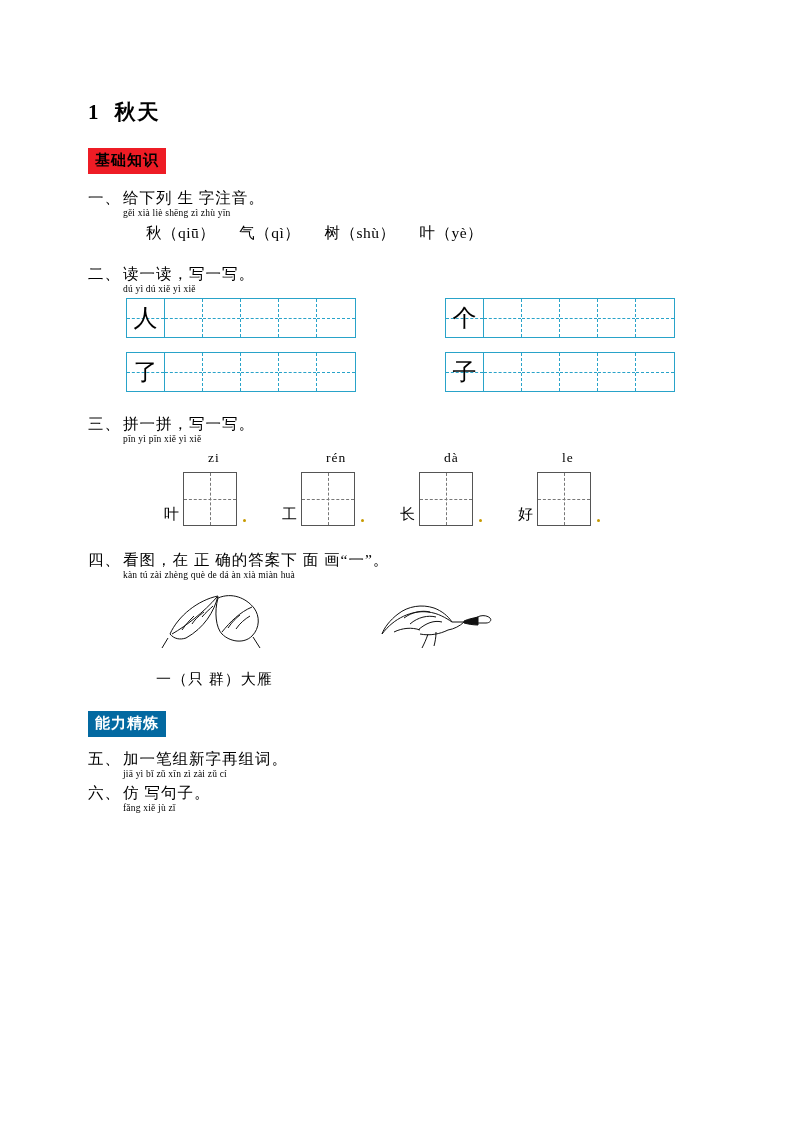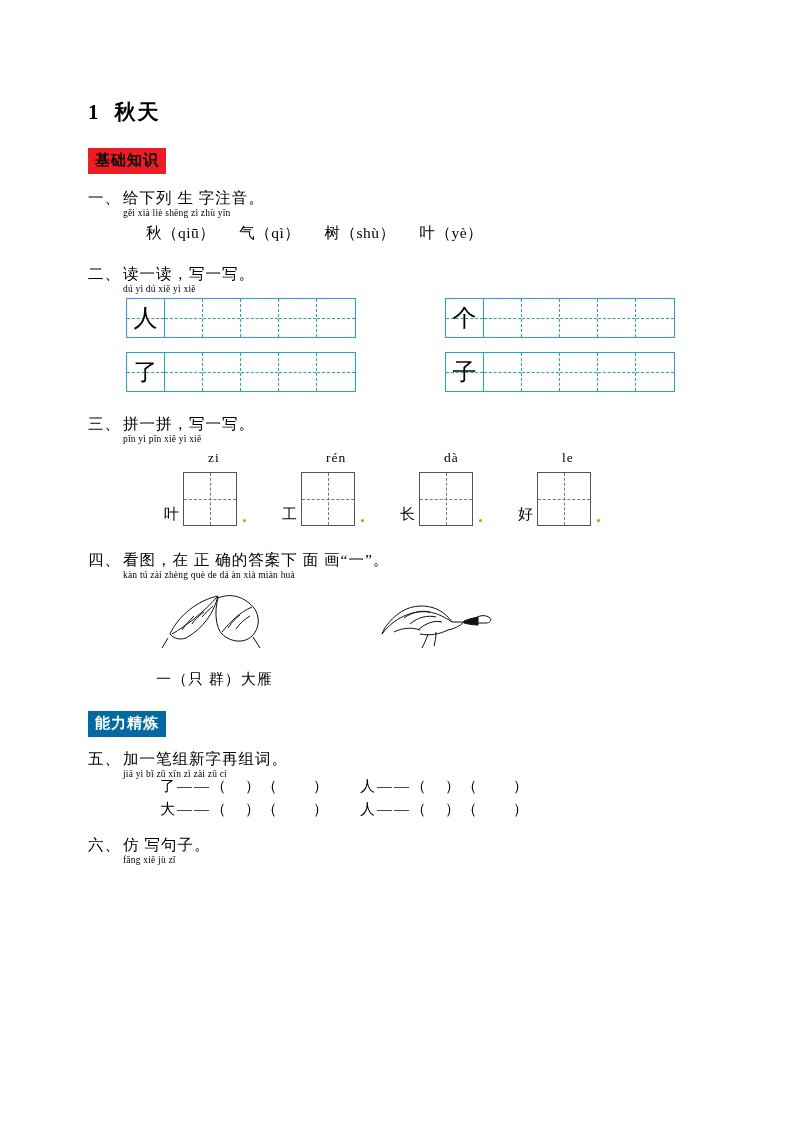--- a/index.html
+++ b/index.html
@@ -367,28 +367,20 @@
     </div>
   </div>
 
   <div class="section-badge badge2">能力精炼</div>
 
   
   <div class="q" style="margin-top:12px;">
     <div class="q-line">
       <span class="q-num">五、</span><span class="ruby-wrap"><span class="ruby-top">jiā yì bǐ zǔ xīn zì zài zǔ cí</span><span>加一笔组新字再组词。</span></span>
     </div>
-    <div class="fill-lines">
-      <div>
-        <span class="blank">了——（　）（　　）</span><span class="gap"></span><span class="blank">人——（　）（　　）</span>
-      </div>
-      <div>
-        <span class="blank">大——（　）（　　）</span><span class="gap"></span><span class="blank">人——（　）（　　）</span>
-      </div>
-    </div>
   </div>
 
   
   <div class="q" style="margin-top:14px;">
     <div class="q-line">
       <span class="q-num">六、</span><span class="ruby-wrap"><span class="ruby-top">fǎng    xiě jù zǐ</span><span>仿 写句子。</span></span>
     </div>
   </div>
 
   

